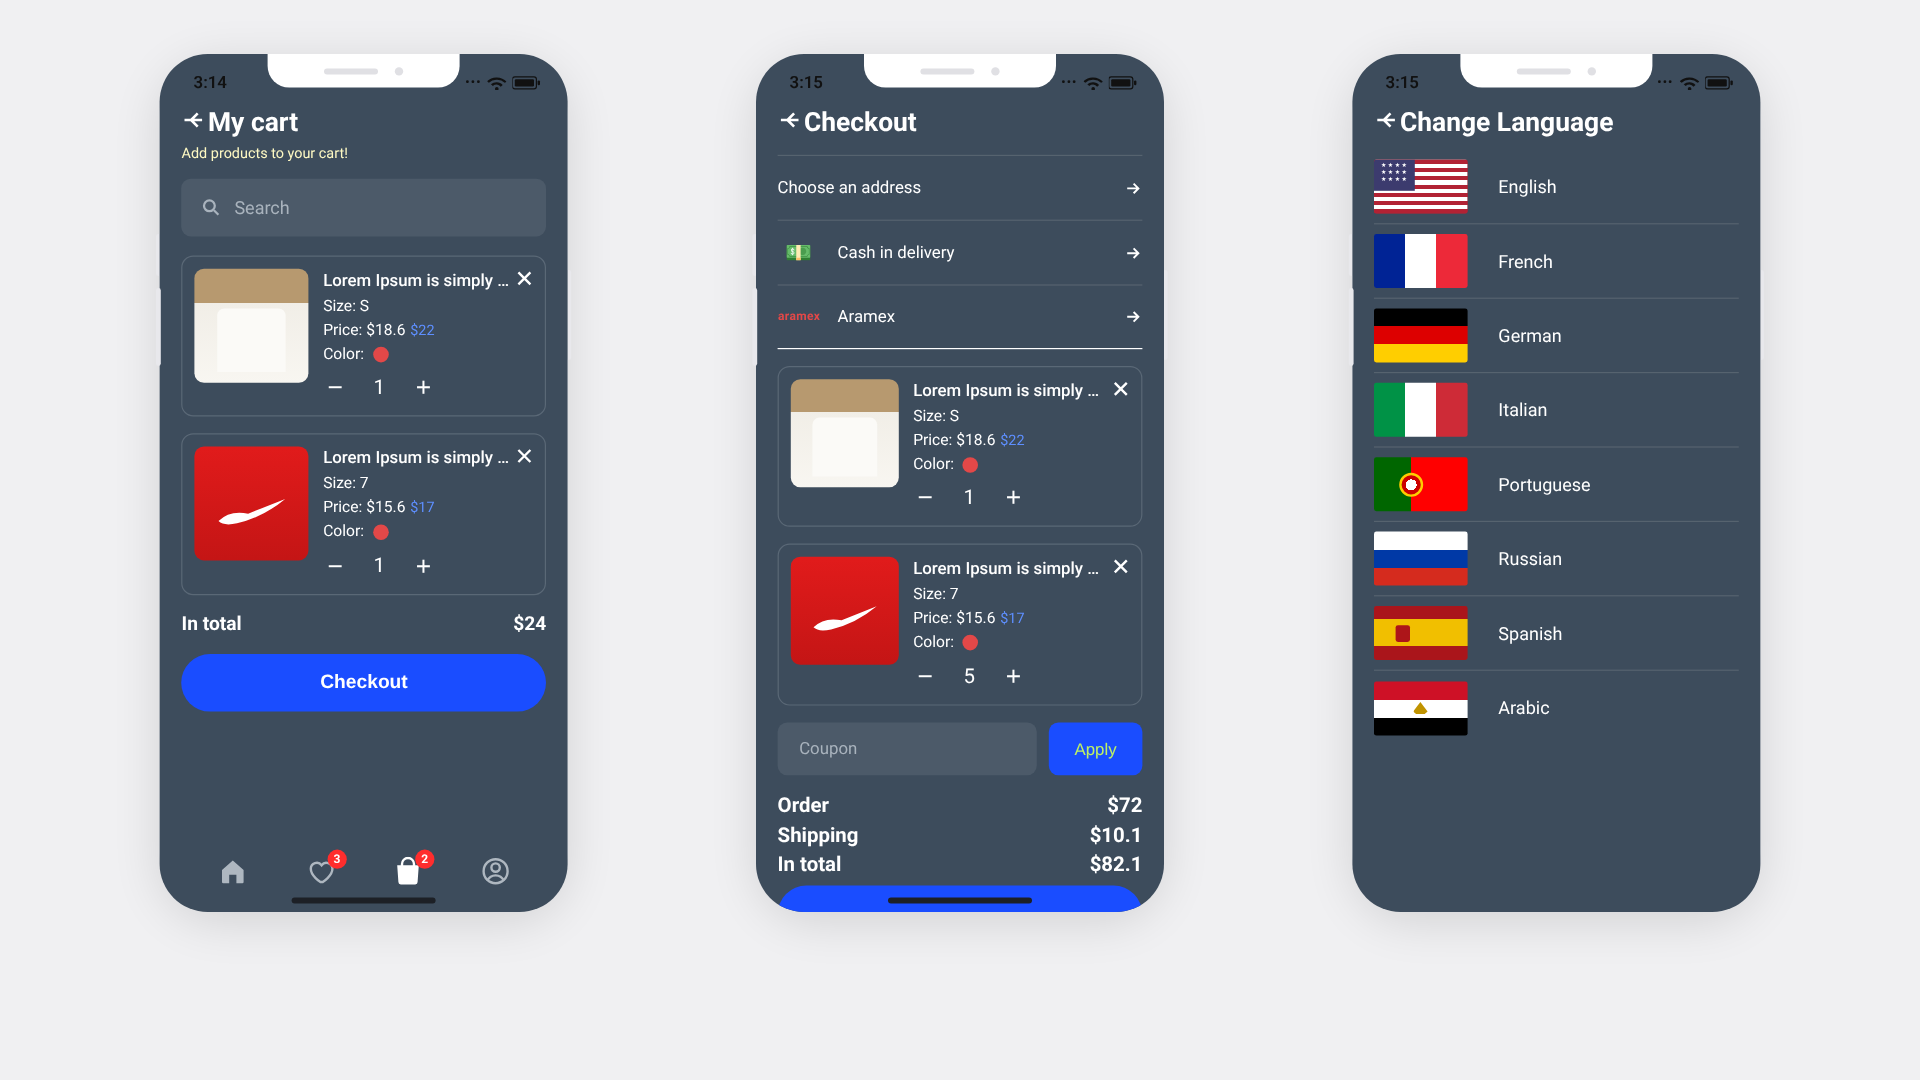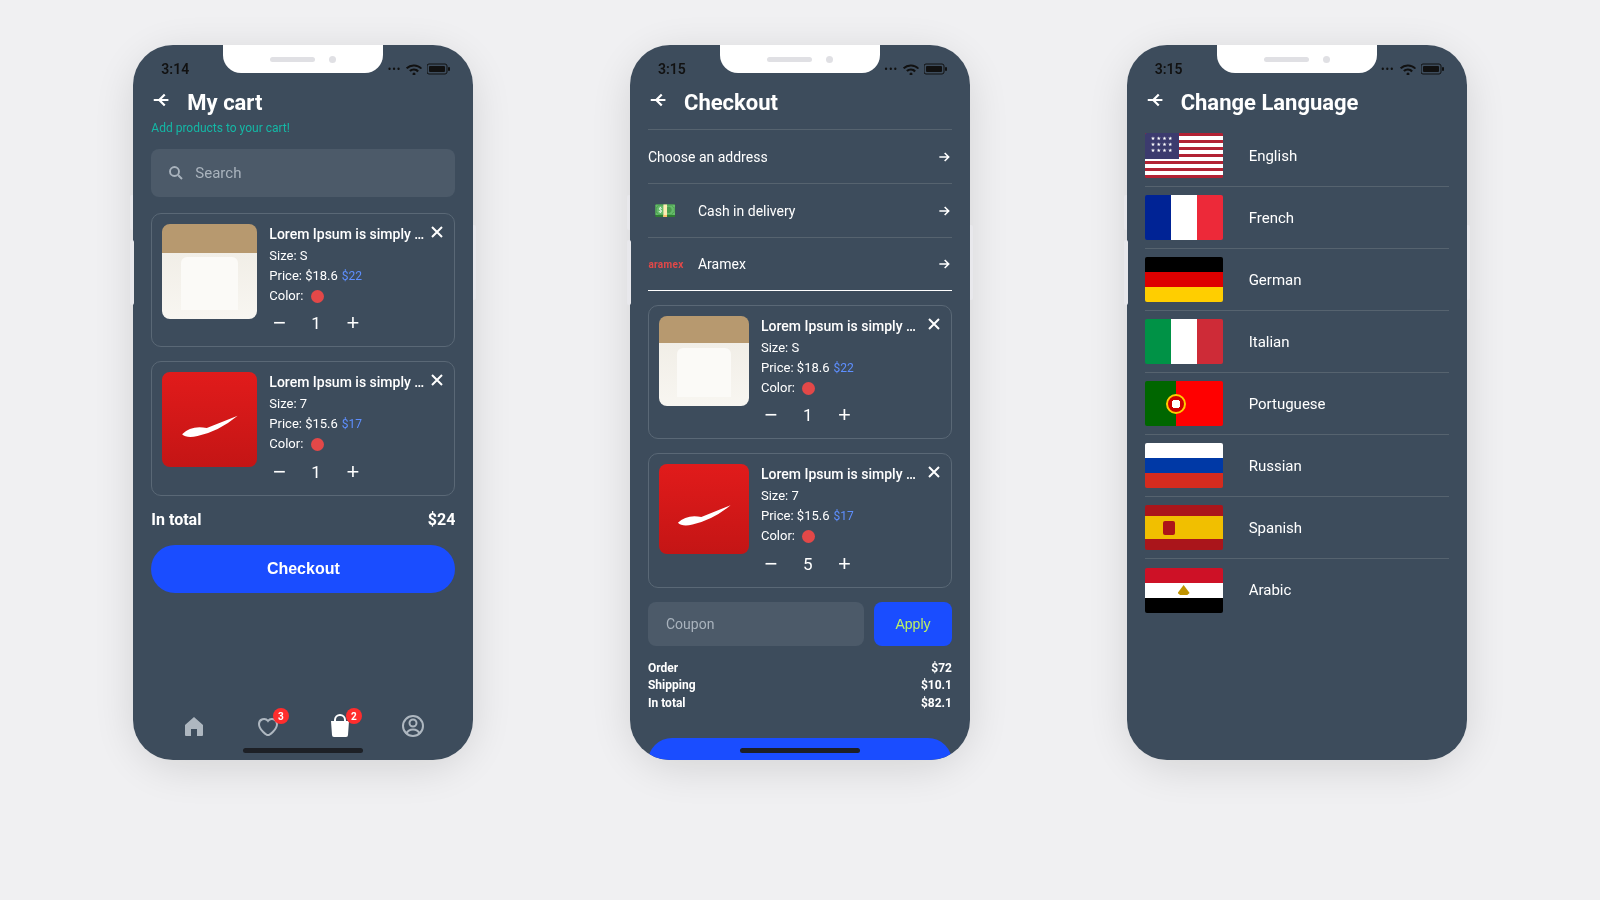--- a/index.html
+++ b/index.html
@@ -78,24 +78,24 @@
   .status-right { display:flex; align-items:center; gap:5px; }
   .status-right svg { display:block; }
 
   .content {
     padding: 4px 18px 0 18px;
     height: calc(100% - 40px);
     overflow:hidden;
     position:relative;
   }
 
-  .header { display:flex; align-items:flex-end; gap:14px; margin-bottom:6px; }
+  .header { display:flex; align-items:flex-end; margin-bottom:6px; }
   .header .back svg { color:#fff; }
   .header h1 { font-size:22px; font-weight:700; }
-  .sub { font-size:12px; color:#14b8a6; margin-bottom:14px;}
+  .sub { font-size:12px; color:#fef9c3; margin-bottom:14px;}
 
   .search {
     background:#4c5a69;
     border-radius:8px;
     height:48px;
     display:flex;
     align-items:center;
     padding:0 16px;
     gap:10px;
     color:#a9b3bd;
@@ -196,21 +196,21 @@
   .coupon-input {
     flex:1; background:#4c5a69; border:none; border-radius:8px;
     padding:0 18px; color:#a9b3bd; font-size:14px; height:44px;
     display:flex; align-items:center;
   }
   .apply-btn {
     width:78px; height:44px;
     background:#1a4dff; border:none; border-radius:8px;
     color:#bef264; font-size:14px; font-weight:500; cursor:pointer;
   }
-  .sum-row { display:flex; justify-content:space-between; font-size:12px; font-weight:700; line-height:1.45;}
+  .sum-row { display:flex; justify-content:space-between; font-size:17px; font-weight:700; line-height:1.45;}
   .half-cta {
     position:absolute; bottom:-6px; left:18px; right:18px;
     height:28px; background:#1a4dff;
     border-top-left-radius:24px; border-top-right-radius:24px;
   }
 
   
   .lang-list { margin-top:8px;}
   .lang-row {
     height:62px;

